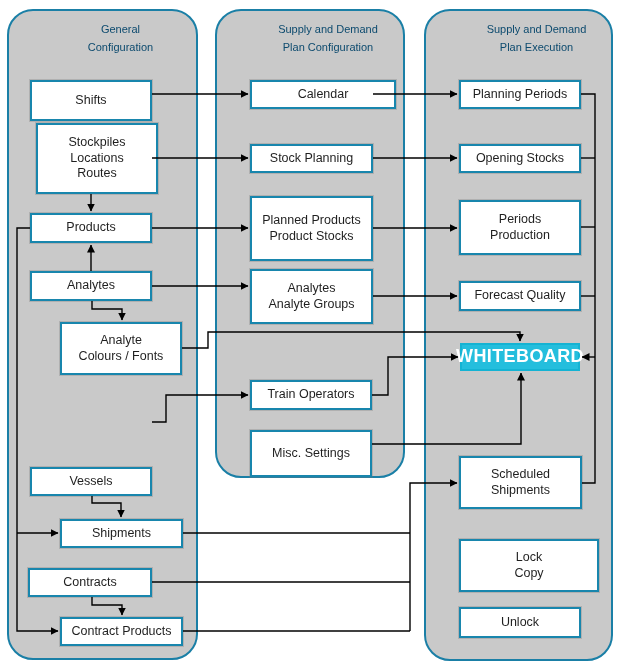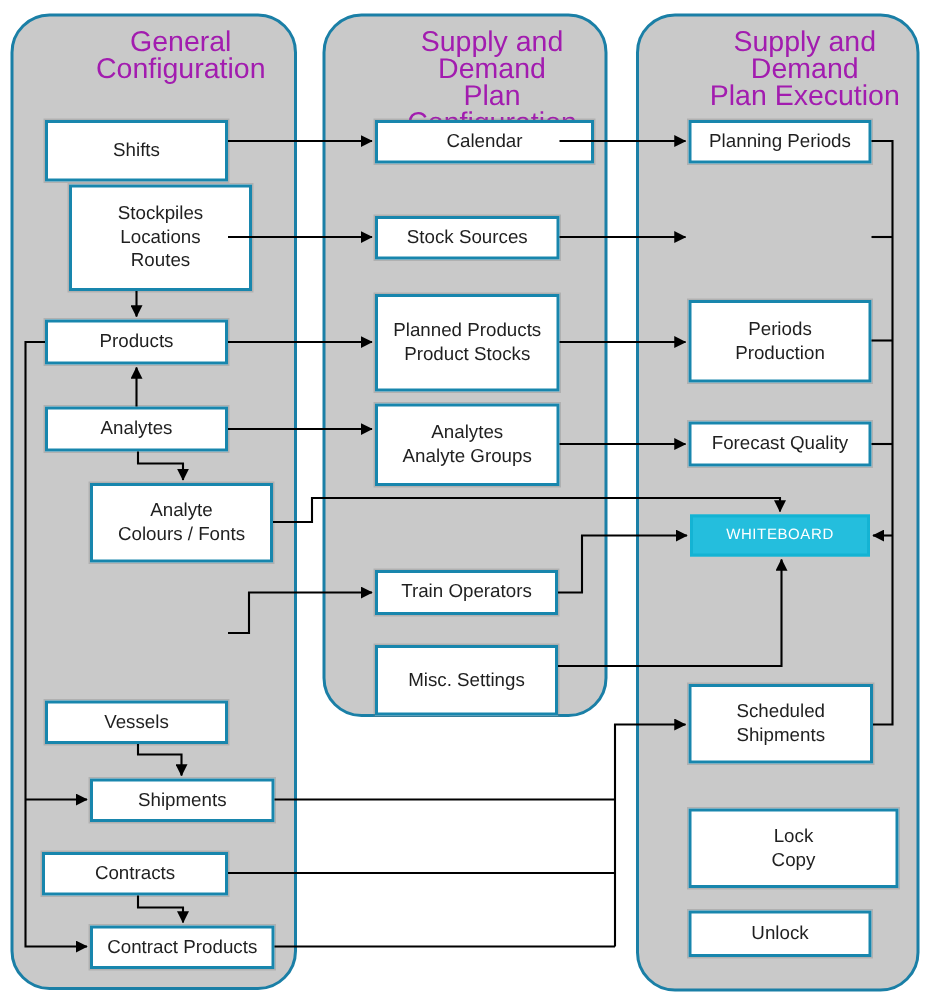--- a/index.html
+++ b/index.html
@@ -8,39 +8,39 @@
     font-family:"Liberation Sans", sans-serif; overflow:hidden;
   }
   .panel {
     position:absolute; box-sizing:border-box;
     background:var(--panel-fill,#c9c9c9);
     border:2.5px solid var(--panel-border,#1a7fa6);
     border-radius:26px; z-index:1;
   }
   .panel-title {
     text-align:center; white-space:pre-line;
-    font-size:19px; line-height:18px; color:#a21caf;
+    font-size:11px; line-height:18px; color:#0c4a6e;
     padding-top:9px;
     padding-left:36px;
   }
   .box {
     position:absolute; box-sizing:border-box; z-index:2;
     background:#ffffff;
     border:2px solid var(--box-border,#1886ad);
     box-shadow: inset 0 0 0 1px rgba(255,255,255,.55), 0 0 0 1px rgba(120,120,120,.3);
     display:flex; align-items:center; justify-content:center;
     text-align:center; white-space:pre-line;
     font-size:12.5px; line-height:15.5px; color:#1f1f1f;
   }
   .box.highlight {
     background:var(--hl-fill,#24bedd);
     border-color:var(--hl-border,#14b3d3);
     box-shadow:none;
     color:var(--hl-text,#ffffff);
-    font-weight:normal; font-size:10px; letter-spacing:.4px;
+    font-weight:bold; font-size:18px; letter-spacing:.4px;
   }
   svg.connectors {
     position:absolute; left:0; top:0; z-index:5; pointer-events:none;
   }
 </style>
 </head>
 <body>
 
 <div class="canvas">
 
@@ -51,42 +51,43 @@
   <div class="panel" style="left:215px;top:9px;width:190px;height:469px">
     <div class="panel-title">Supply and Demand
 Plan Configuration</div>
   </div>
   <div class="panel" style="left:424px;top:9px;width:189px;height:652px">
     <div class="panel-title">Supply and Demand
 Plan Execution</div>
   </div>
 
   <div class="box" style="left:30px;top:80px;width:122px;height:41px">Shifts</div>
-  <div class="box" style="left:46px;top:123px;width:122px;height:71px">Stockpiles
+  <div class="box" style="left:36px;top:123px;width:122px;height:71px">Stockpiles
 Locations
 Routes</div>
   <div class="box" style="left:30px;top:213px;width:122px;height:30px">Products</div>
   <div class="box" style="left:30px;top:271px;width:122px;height:30px">Analytes</div>
   <div class="box" style="left:60px;top:322px;width:122px;height:53px">Analyte
 Colours / Fonts</div>
   <div class="box" style="left:30px;top:467px;width:122px;height:29px">Vessels</div>
   <div class="box" style="left:60px;top:519px;width:123px;height:29px">Shipments</div>
   <div class="box" style="left:28px;top:568px;width:124px;height:29px">Contracts</div>
   <div class="box" style="left:60px;top:617px;width:123px;height:29px">Contract Products</div>
 
   <div class="box" style="left:250px;top:80px;width:146px;height:29px">Calendar</div>
-  <div class="box" style="left:250px;top:144px;width:123px;height:29px">Stock Sources</div>
+  <div class="box" style="left:250px;top:144px;width:123px;height:29px">Stock Planning</div>
   <div class="box" style="left:250px;top:196px;width:123px;height:65px">Planned Products
 Product Stocks</div>
   <div class="box" style="left:250px;top:269px;width:123px;height:55px">Analytes
 Analyte Groups</div>
   <div class="box" style="left:250px;top:380px;width:122px;height:30px">Train Operators</div>
   <div class="box" style="left:250px;top:430px;width:122px;height:47px">Misc. Settings</div>
 
   <div class="box" style="left:459px;top:80px;width:122px;height:29px">Planning Periods</div>
+  <div class="box" style="left:459px;top:144px;width:122px;height:29px">Opening Stocks</div>
   <div class="box" style="left:459px;top:200px;width:122px;height:55px">Periods
 Production</div>
   <div class="box" style="left:459px;top:281px;width:122px;height:30px">Forecast Quality</div>
   <div class="box highlight" style="left:460px;top:343px;width:120px;height:28px">WHITEBOARD</div>
   <div class="box" style="left:459px;top:456px;width:123px;height:53px">Scheduled
 Shipments</div>
   <div class="box" style="left:459px;top:539px;width:140px;height:53px">Lock
 Copy</div>
   <div class="box" style="left:459px;top:607px;width:122px;height:31px">Unlock</div>
 

